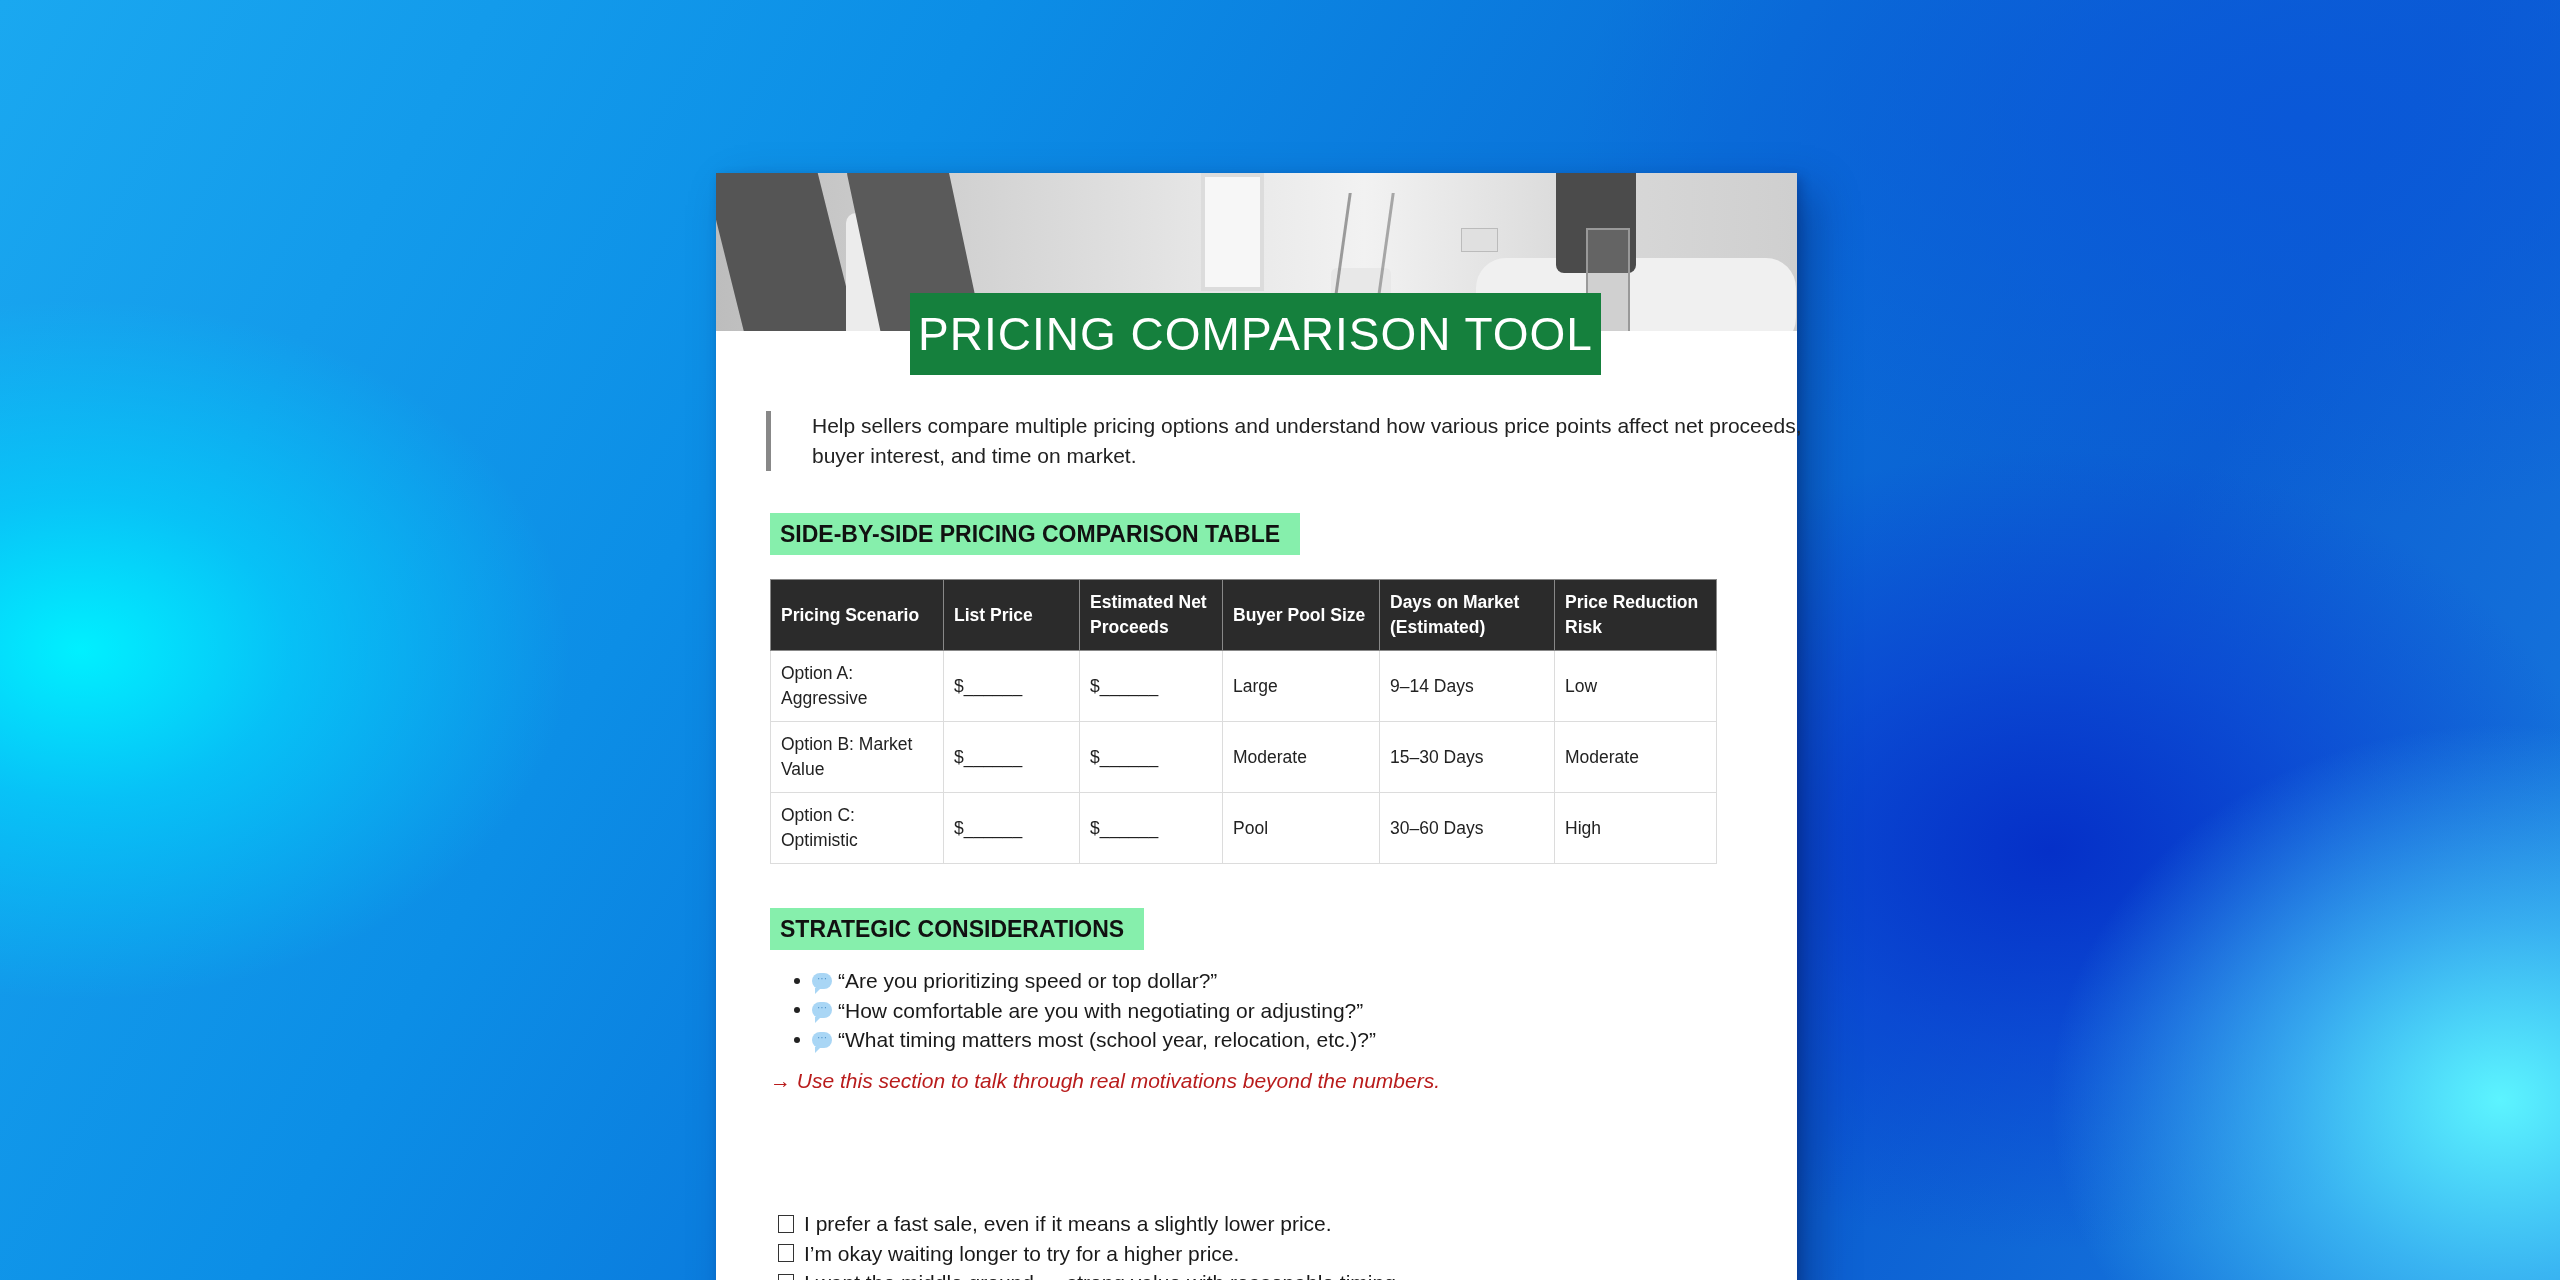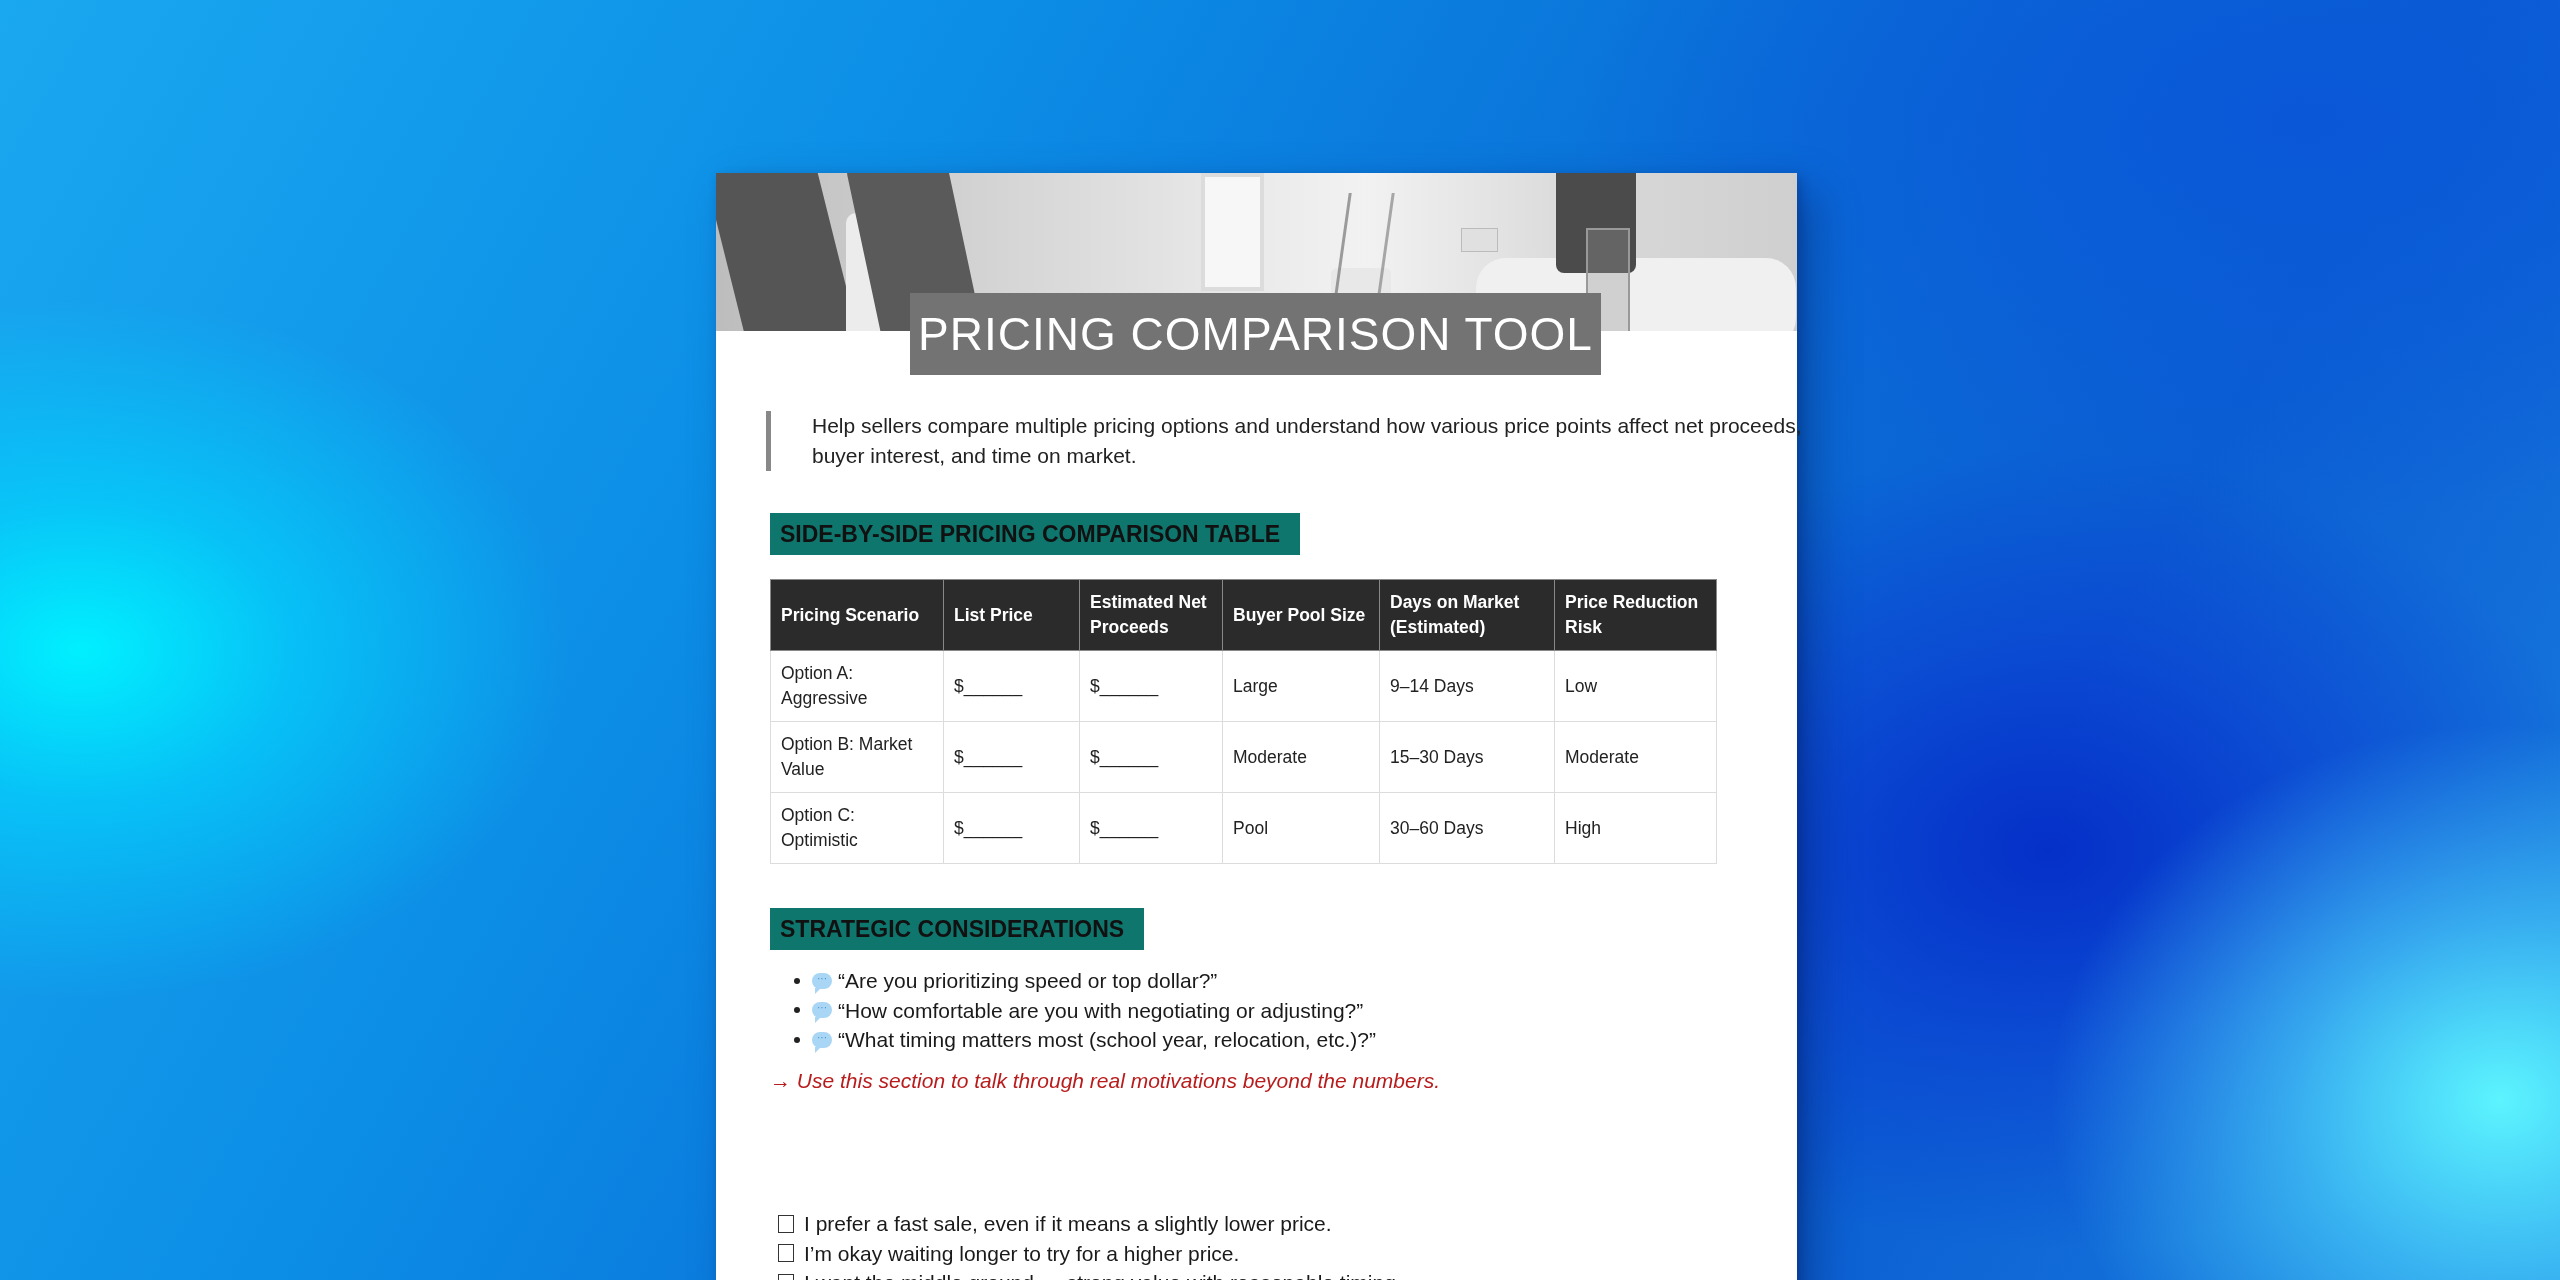--- a/index.html
+++ b/index.html
@@ -28,32 +28,32 @@
   .cushion { left: 130px; top: 40px; width: 70px; height: 130px; background: #ececec; border-radius: 10px; }
   .window { left: 485px; top: 0; width: 55px; height: 110px; background: #f7f7f7; border: 4px solid #dcdcdc; }
   .plant { left: 625px; top: 20px; width: 40px; height: 110px; border-left: 3px solid #777; border-right: 3px solid #888; transform: skewX(-8deg); opacity: .7; }
   .pot { left: 615px; top: 95px; width: 60px; height: 60px; background: #e8e8e8; border-radius: 6px; }
   .outlet { left: 745px; top: 55px; width: 35px; height: 22px; background: #e0e0e0; border: 1px solid #bbb; }
   .pillow3 { left: 840px; top: -10px; width: 80px; height: 110px; background: #4b4b4b; border-radius: 8px; }
   .sofa { left: 760px; top: 85px; width: 320px; height: 90px; background: #f0f0f0; border-radius: 30px; }
   .vase { left: 870px; top: 55px; width: 40px; height: 110px; background: rgba(150,150,150,.35); border: 2px solid #999; }
   .title-box {
     position: absolute; left: 194px; top: 120px; width: 691px; height: 82px;
-    background: #737373; color: #fff;
+    background: #15803d; color: #fff;
     display: flex; align-items: center; justify-content: center;
     font-size: 46px; letter-spacing: 1px; font-weight: normal;
     font-family: "Liberation Sans", sans-serif;
   }
   .intro {
     position: absolute; left: 50px; top: 238px; width: 1000px;
     border-left: 5px solid #888; padding-left: 41px;
     font-size: 21px; line-height: 30px; color: #222;
   }
   .section-head {
-    position: absolute; left: 54px; background: #0f766e; padding: 0 20px 0 10px;
+    position: absolute; left: 54px; background: #86efac; padding: 0 20px 0 10px;
     height: 42px; line-height: 42px; font-weight: bold; font-size: 23px; color: #111;
   }
   table.cmp {
     position: absolute; left: 54px; top: 406px; width: 947px; border-collapse: collapse;
     font-size: 17.5px; color: #222;
   }
   table.cmp th {
     background: #2b2b2b; color: #fff; text-align: left; font-weight: bold;
     padding: 8px 10px; height: 54px; line-height: 25px; border: 1px solid #888; vertical-align: middle;
   }

